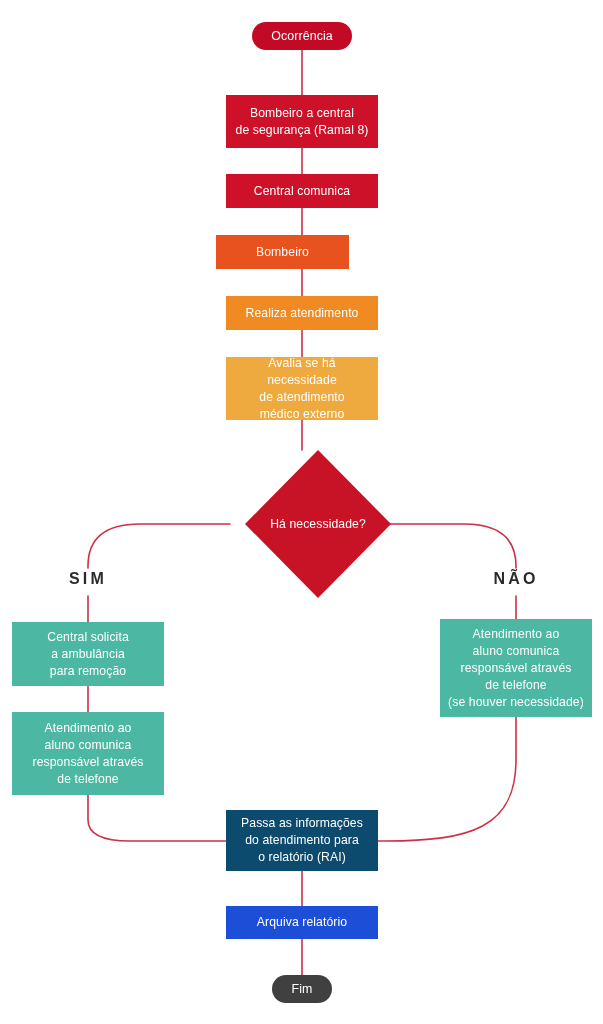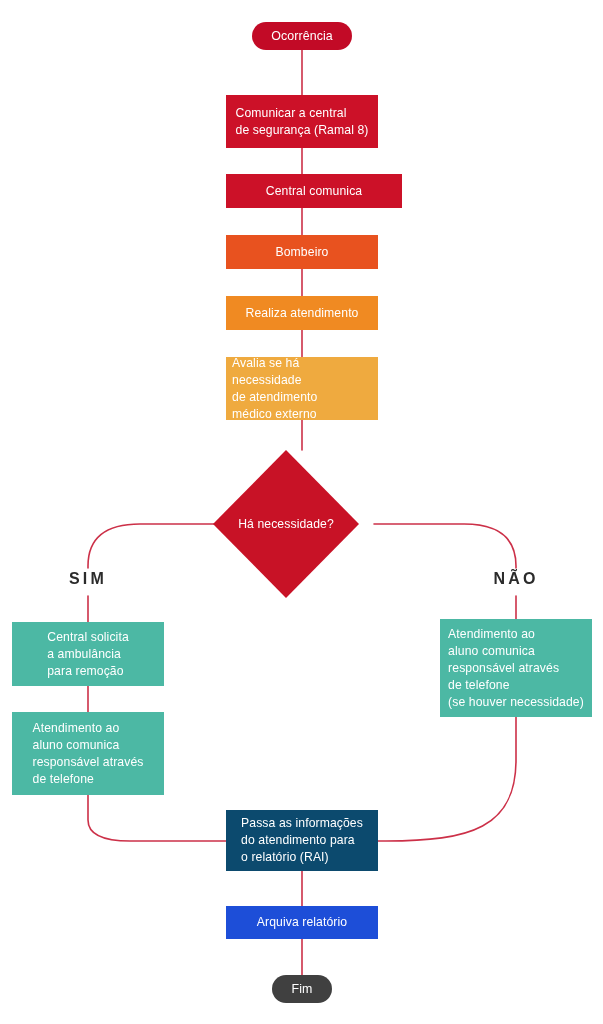--- a/index.html
+++ b/index.html
@@ -25,21 +25,21 @@
     width: 603px;
     height: 1024px;
     pointer-events: none;
   }
   .node {
     position: absolute;
     box-sizing: border-box;
     display: flex;
     align-items: center;
     justify-content: center;
-    text-align: left;
+    text-align: center;
     color: #ffffff;
     font-size: 12.2px;
     line-height: 17px;
     letter-spacing: 0.1px;
     padding: 4px 6px;
     z-index: 2;
   }
   .node.pill {
     border-radius: 999px;
     font-size: 12.4px;
@@ -122,52 +122,52 @@
       <line x1="302" y1="939" x2="302" y2="975"></line>
     </g>
   </svg>
 
   <div class="node pill" style="left:252px; top:22px; width:100px; height:28px; background:#C20A26;">
     <span>Ocorrência</span>
   </div>
 
   <div class="node rect" style="left:226px; top:95px; width:152px; height:53px; background:#CC1128;">
     <span>
-      <span class="nl">Comunicar a central</span>
+      <span class="nl">Bombeiro a central</span>
       <span class="nl">de segurança (Ramal 8)</span>
     </span>
   </div>
 
-  <div class="node rect" style="left:226px; top:174px; width:176px; height:34px; background:#CC1128;">
+  <div class="node rect" style="left:226px; top:174px; width:152px; height:34px; background:#CC1128;">
     <span>
       <span class="nl">Central comunica</span>
     </span>
   </div>
 
-  <div class="node rect" style="left:226px; top:235px; width:152px; height:34px; background:#E8521F;">
+  <div class="node rect" style="left:216px; top:235px; width:133px; height:34px; background:#E8521F;">
     <span>
       <span class="nl">Bombeiro</span>
     </span>
   </div>
 
   <div class="node rect" style="left:226px; top:296px; width:152px; height:34px; background:#F08A22;">
     <span>
       <span class="nl">Realiza atendimento</span>
     </span>
   </div>
 
   <div class="node rect" style="left:226px; top:357px; width:152px; height:63px; background:#EFAA3F;">
     <span>
       <span class="nl">Avalia se há necessidade</span>
       <span class="nl">de atendimento</span>
       <span class="nl">médico externo</span>
     </span>
   </div>
 
-  <div class="diamond" style="left:213px; top:450px; width:146px; height:148px;">
+  <div class="diamond" style="left:245px; top:450px; width:146px; height:148px;">
     <svg class="shape" viewBox="0 0 146 148" xmlns="http://www.w3.org/2000/svg">
       <polygon points="73,0 146,74 73,148 0,74" fill="#C81226"></polygon>
     </svg>
     <div class="dlabel">Há necessidade?</div>
   </div>
 
   <div class="branch-label" style="left:48px; top:570px; width:80px;">SIM</div>
 
   <div class="branch-label" style="left:476px; top:570px; width:80px;">NÃO</div>
 

